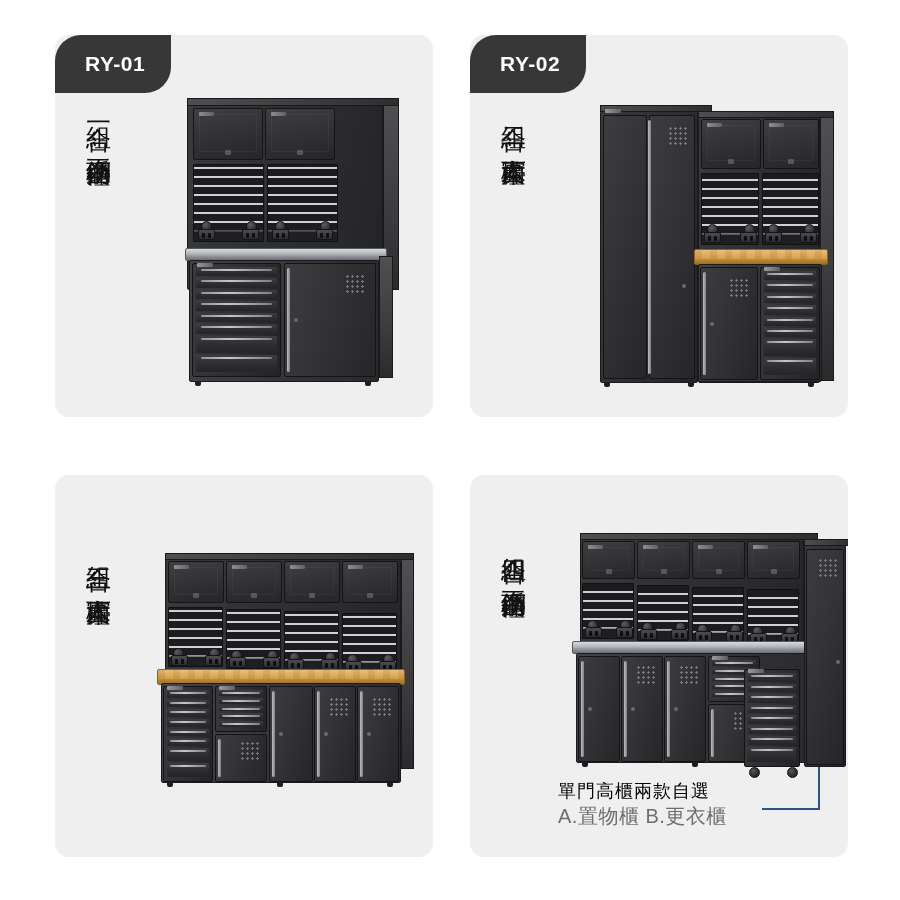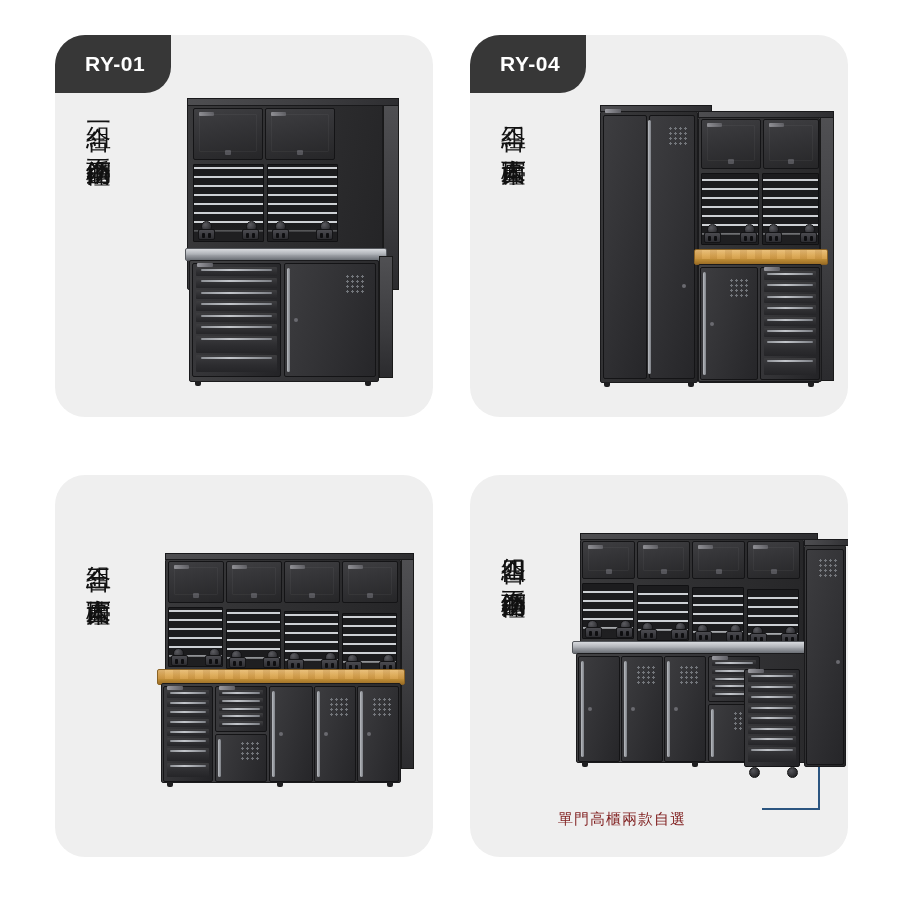--- a/index.html
+++ b/index.html
@@ -14,21 +14,21 @@
   #board {
     position: relative;
     width: 900px; height: 900px;
     background: #ffffff;
   }
 
   
   .card {
     position: absolute;
     background: #efefef;
-    border-radius: 30px;
+    border-radius: 14px;
     overflow: hidden;
   }
   .card.c1 { left: 55px;  top: 35px;  width: 378px; height: 382px; }
   .card.c2 { left: 470px; top: 35px;  width: 378px; height: 382px; }
   .card.c3 { left: 55px;  top: 475px; width: 378px; height: 382px; }
   .card.c4 { left: 470px; top: 475px; width: 378px; height: 382px; }
 
   
   .badge {
     position: absolute;
@@ -272,25 +272,26 @@
   }
 
   
   .annot {
     position: absolute;
     left: 88px;
     bottom: 28px;
     z-index: 7;
   }
   .annot-blue {
-    font-size: 15px;
-    color: #7f1d1d;
+    font-size: 18px;
+    color: #000000;
     letter-spacing: 1px;
     line-height: 1.25;
     white-space: nowrap;
+    font-family: Liberation Mono, monospace;
   }
   .annot-gray {
     font-size: 20px;
     color: #6e6e6e;
     letter-spacing: 0.5px;
     line-height: 1.3;
     white-space: nowrap;
   }
   .leader {
     position: absolute;
@@ -371,21 +372,21 @@
         <span class="dknob"></span>
         <span class="vents" style="right:10px; top:10px;"></span>
       </div>
 
       <span class="foot" style="left:40px; top:291px;"></span>
       <span class="foot" style="left:210px; top:291px;"></span>
     </div>
   </div>
 
   <div class="card c2">
-    <div class="badge">RY-04</div>
+    <div class="badge">RY-02</div>
     <div class="vcaption">組合二 實木檯面</div>
 
     <div class="stage s2">
 
       <div class="body" style="left:58px; top:18px; width:98px; height:272px;"></div>
       <div class="topface" style="left:58px; top:12px; width:112px; height:7px;"></div>
       <div class="door" style="left:61px; top:22px; width:44px; height:264px;"></div>
       <div class="door" style="left:107px; top:22px; width:46px; height:264px;">
         <span class="dhandle" style="left:-2px;"></span>
         <span class="dknob" style="left:32px; top:170px;"></span>
@@ -669,16 +670,17 @@
       <span class="foot" style="left:160px; top:235px;"></span>
     </div>
 
     <div class="leader" style="left:0; top:0; width:378px; height:382px;">
       <span class="lv" style="left:348px; top:292px; height:42px;"></span>
       <span class="lh" style="left:292px; top:333px; width:58px;"></span>
     </div>
 
     <div class="annot">
       <div class="annot-blue">單門高櫃兩款自選</div>
+      <div class="annot-gray">A.置物櫃 B.更衣櫃</div>
     </div>
   </div>
 
 </div>
 
 </body></html>

